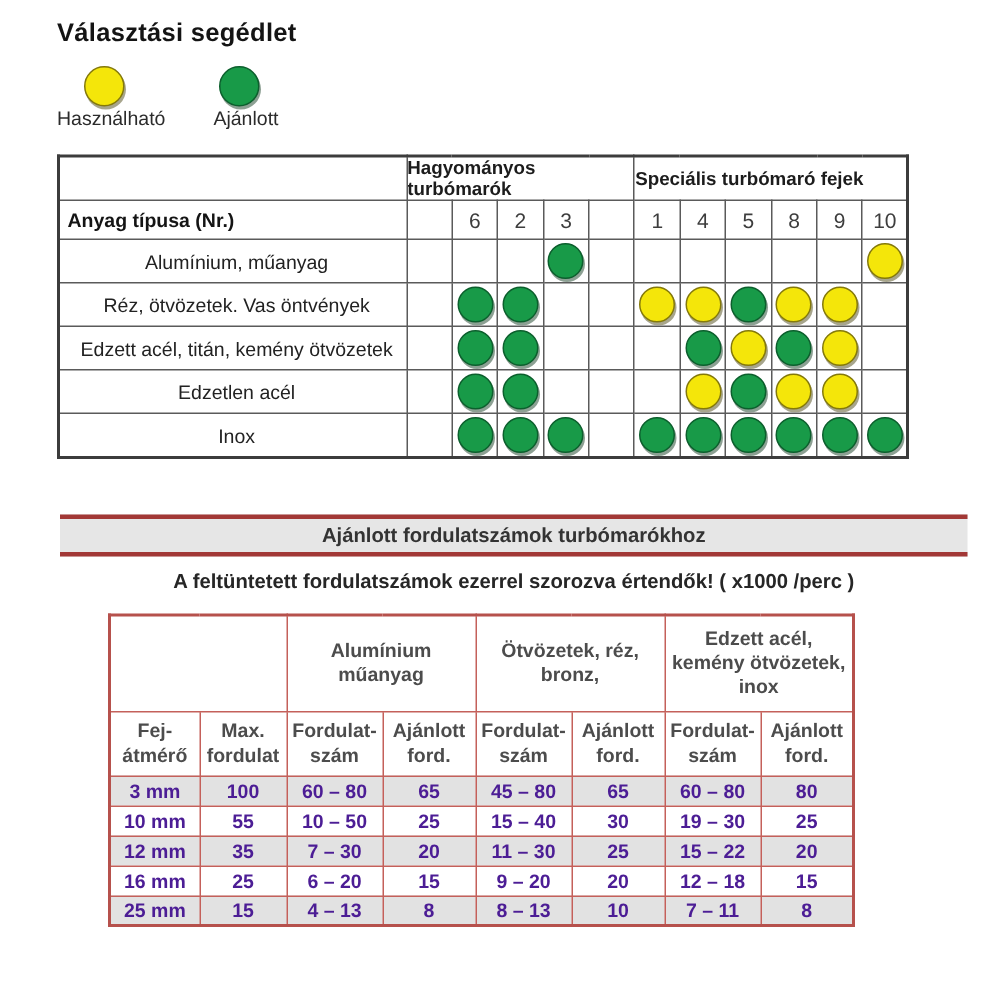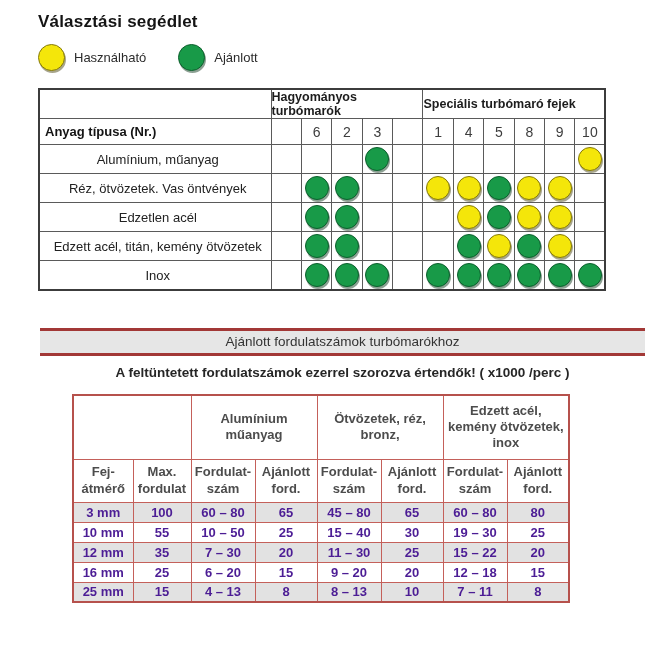--- a/index.html
+++ b/index.html
@@ -10,21 +10,21 @@
     -webkit-font-smoothing:antialiased;
   }
   .page{padding:8px 0 16px 38px;width:622px;}
 
   
   .title{
     font-size:17px;font-weight:bold;letter-spacing:.2px;
     margin:4px 0 12px 0;color:#141414;
   }
   .legend{display:flex;align-items:center;margin:0 0 17px 0;}
-  .legend-item{display:flex;align-items:center;margin-right:32px;font-size:13px;color:#2b2b2b;}
+  .legend-item{display:flex;align-items:center;margin-right:32px;font-size:13px;color:#2b2b2b;flex-direction:column;}
   .legend-item .dot{width:27px;height:27px;margin-right:9px;}
 
   
   .dot{
     display:inline-block;width:24px;height:24px;border-radius:50%;
     vertical-align:middle;box-sizing:border-box;
   }
   .dot.yellow{
     background:#f4e60a;border:1px solid #84790a;
     box-shadow:1px 2px 0 rgba(60,55,0,.45);
@@ -49,21 +49,21 @@
   .sel tbody td{height:28px;text-align:center;}
   .sel tbody td.lbl{font-size:13px;text-align:center;padding-left:5px;color:#222;}
   .sel col.c-label{width:232px;}
   .sel col.c-n{width:30.4px;}
 
   
   .banner{
     margin-top:37px;width:605px;margin-left:2px;box-sizing:border-box;
     background:#e6e6e6;
     border-top:3px solid #a23836;border-bottom:3px solid #a23836;
-    text-align:center;font-size:13.5px;font-weight:normal;color:#333;
+    text-align:center;font-size:13.5px;font-weight:bold;color:#333;
     padding:3px 0 4px 0;
   }
   .note{
     width:605px;margin:9px 0 0 2px;text-align:center;
     font-size:13.5px;font-weight:bold;color:#262626;
   }
 
   
   .spd{
     margin:14px 0 0 34px;table-layout:fixed;width:417px;
@@ -163,44 +163,44 @@
           <td></td>
           <td></td>
           <td><span class="dot yellow"></span></td>
           <td><span class="dot yellow"></span></td>
           <td><span class="dot green"></span></td>
           <td><span class="dot yellow"></span></td>
           <td><span class="dot yellow"></span></td>
           <td></td>
         </tr>
         <tr>
+          <td class="lbl">Edzett acél, titán, kemény ötvözetek</td>
+          <td></td>
+          <td><span class="dot green"></span></td>
+          <td><span class="dot green"></span></td>
+          <td></td>
+          <td></td>
+          <td></td>
+          <td><span class="dot green"></span></td>
+          <td><span class="dot yellow"></span></td>
+          <td><span class="dot green"></span></td>
+          <td><span class="dot yellow"></span></td>
+          <td></td>
+        </tr>
+        <tr>
           <td class="lbl">Edzetlen acél</td>
           <td></td>
           <td><span class="dot green"></span></td>
           <td><span class="dot green"></span></td>
           <td></td>
           <td></td>
           <td></td>
           <td><span class="dot yellow"></span></td>
           <td><span class="dot green"></span></td>
           <td><span class="dot yellow"></span></td>
-          <td><span class="dot yellow"></span></td>
-          <td></td>
-        </tr>
-        <tr>
-          <td class="lbl">Edzett acél, titán, kemény ötvözetek</td>
-          <td></td>
-          <td><span class="dot green"></span></td>
-          <td><span class="dot green"></span></td>
-          <td></td>
-          <td></td>
-          <td></td>
-          <td><span class="dot green"></span></td>
-          <td><span class="dot yellow"></span></td>
-          <td><span class="dot green"></span></td>
           <td><span class="dot yellow"></span></td>
           <td></td>
         </tr>
         <tr>
           <td class="lbl">Inox</td>
           <td></td>
           <td><span class="dot green"></span></td>
           <td><span class="dot green"></span></td>
           <td><span class="dot green"></span></td>
           <td></td>

